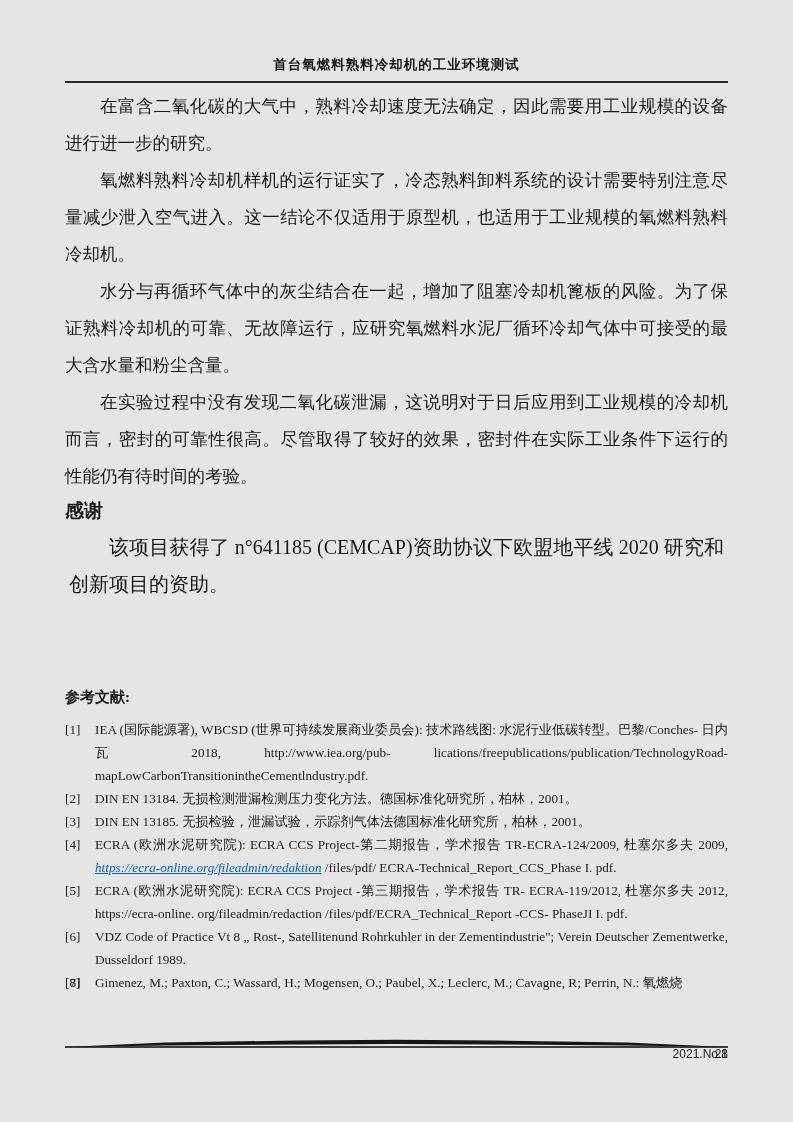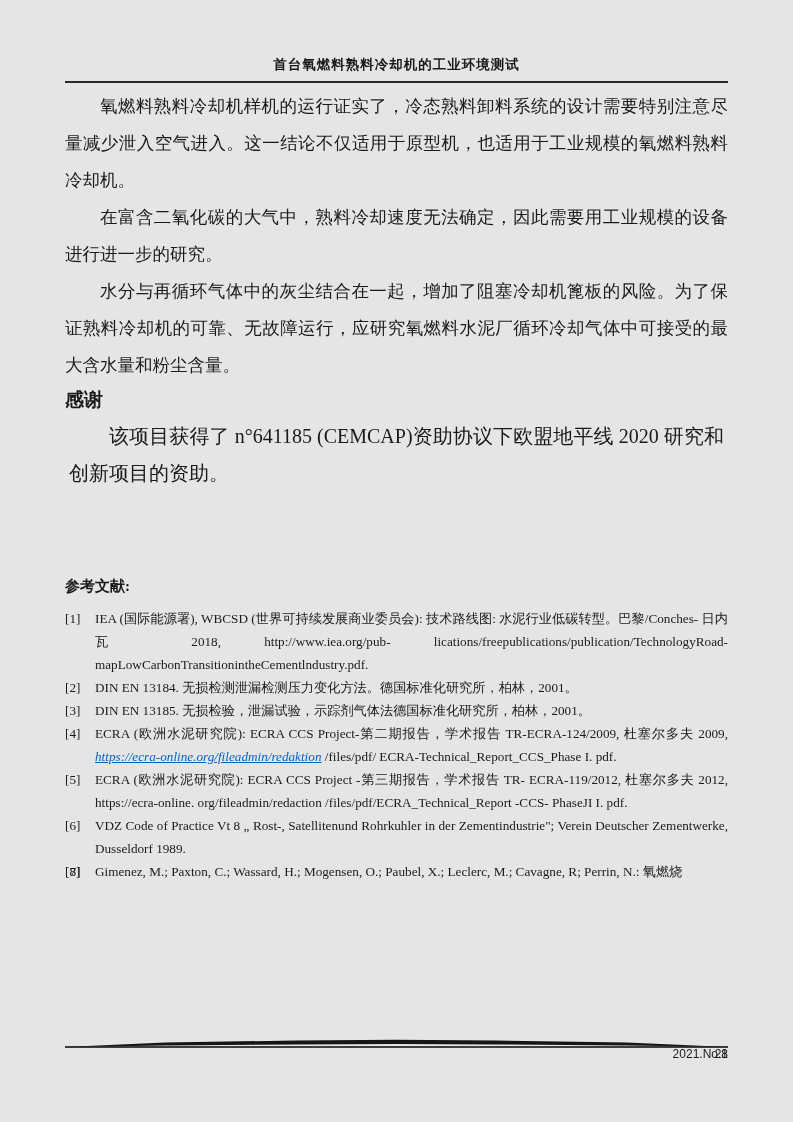--- a/index.html
+++ b/index.html
@@ -119,23 +119,24 @@
 <body>
 
 <div class="page">
   <div class="content">
 
     <div class="doc-header">
       <span>首台氧燃料熟料冷却机的工业环境测试</span>
     </div>
 
     <div class="body-block">
+      <p class="body-para">在富含二氧化碳的大气中，熟料冷却速度无法确定，因此需要用工业规模的设备进行进一步的研究。</p>
       <p class="body-para">氧燃料熟料冷却机样机的运行证实了，冷态熟料卸料系统的设计需要特别注意尽量减少泄入空气进入。这一结论不仅适用于原型机，也适用于工业规模的氧燃料熟料冷却机。</p>
-      <p class="body-para">在富含二氧化碳的大气中，熟料冷却速度无法确定，因此需要用工业规模的设备进行进一步的研究。</p>
       <p class="body-para">水分与再循环气体中的灰尘结合在一起，增加了阻塞冷却机篦板的风险。为了保证熟料冷却机的可靠、无故障运行，应研究氧燃料水泥厂循环冷却气体中可接受的最大含水量和粉尘含量。</p>
+      <p class="body-para">在实验过程中没有发现二氧化碳泄漏，这说明对于日后应用到工业规模的冷却机而言，密封的可靠性很高。尽管取得了较好的效果，密封件在实际工业条件下运行的性能仍有待时间的考验。</p>
 
       <h2 class="ack-heading">感谢</h2>
       <p class="ack-text">该项目获得了 n°641185 (CEMCAP)资助协议下欧盟地平线 2020 研究和创新项目的资助。</p>
 
       <h3 class="refs-heading">参考文献:</h3>
 
       <ol class="refs-list">
         <li>
           <span class="ref-num">[1]</span>
           <span class="ref-text">IEA (国际能源署), WBCSD (世界可持续发展商业委员会): 技术路线图: 水泥行业低碳转型。巴黎/Conches- 日内瓦 2018, http://www.iea.org/pub- lications/freepublications/publication/TechnologyRoad-mapLowCarbonTransitionintheCementlndustry.pdf.</span>

